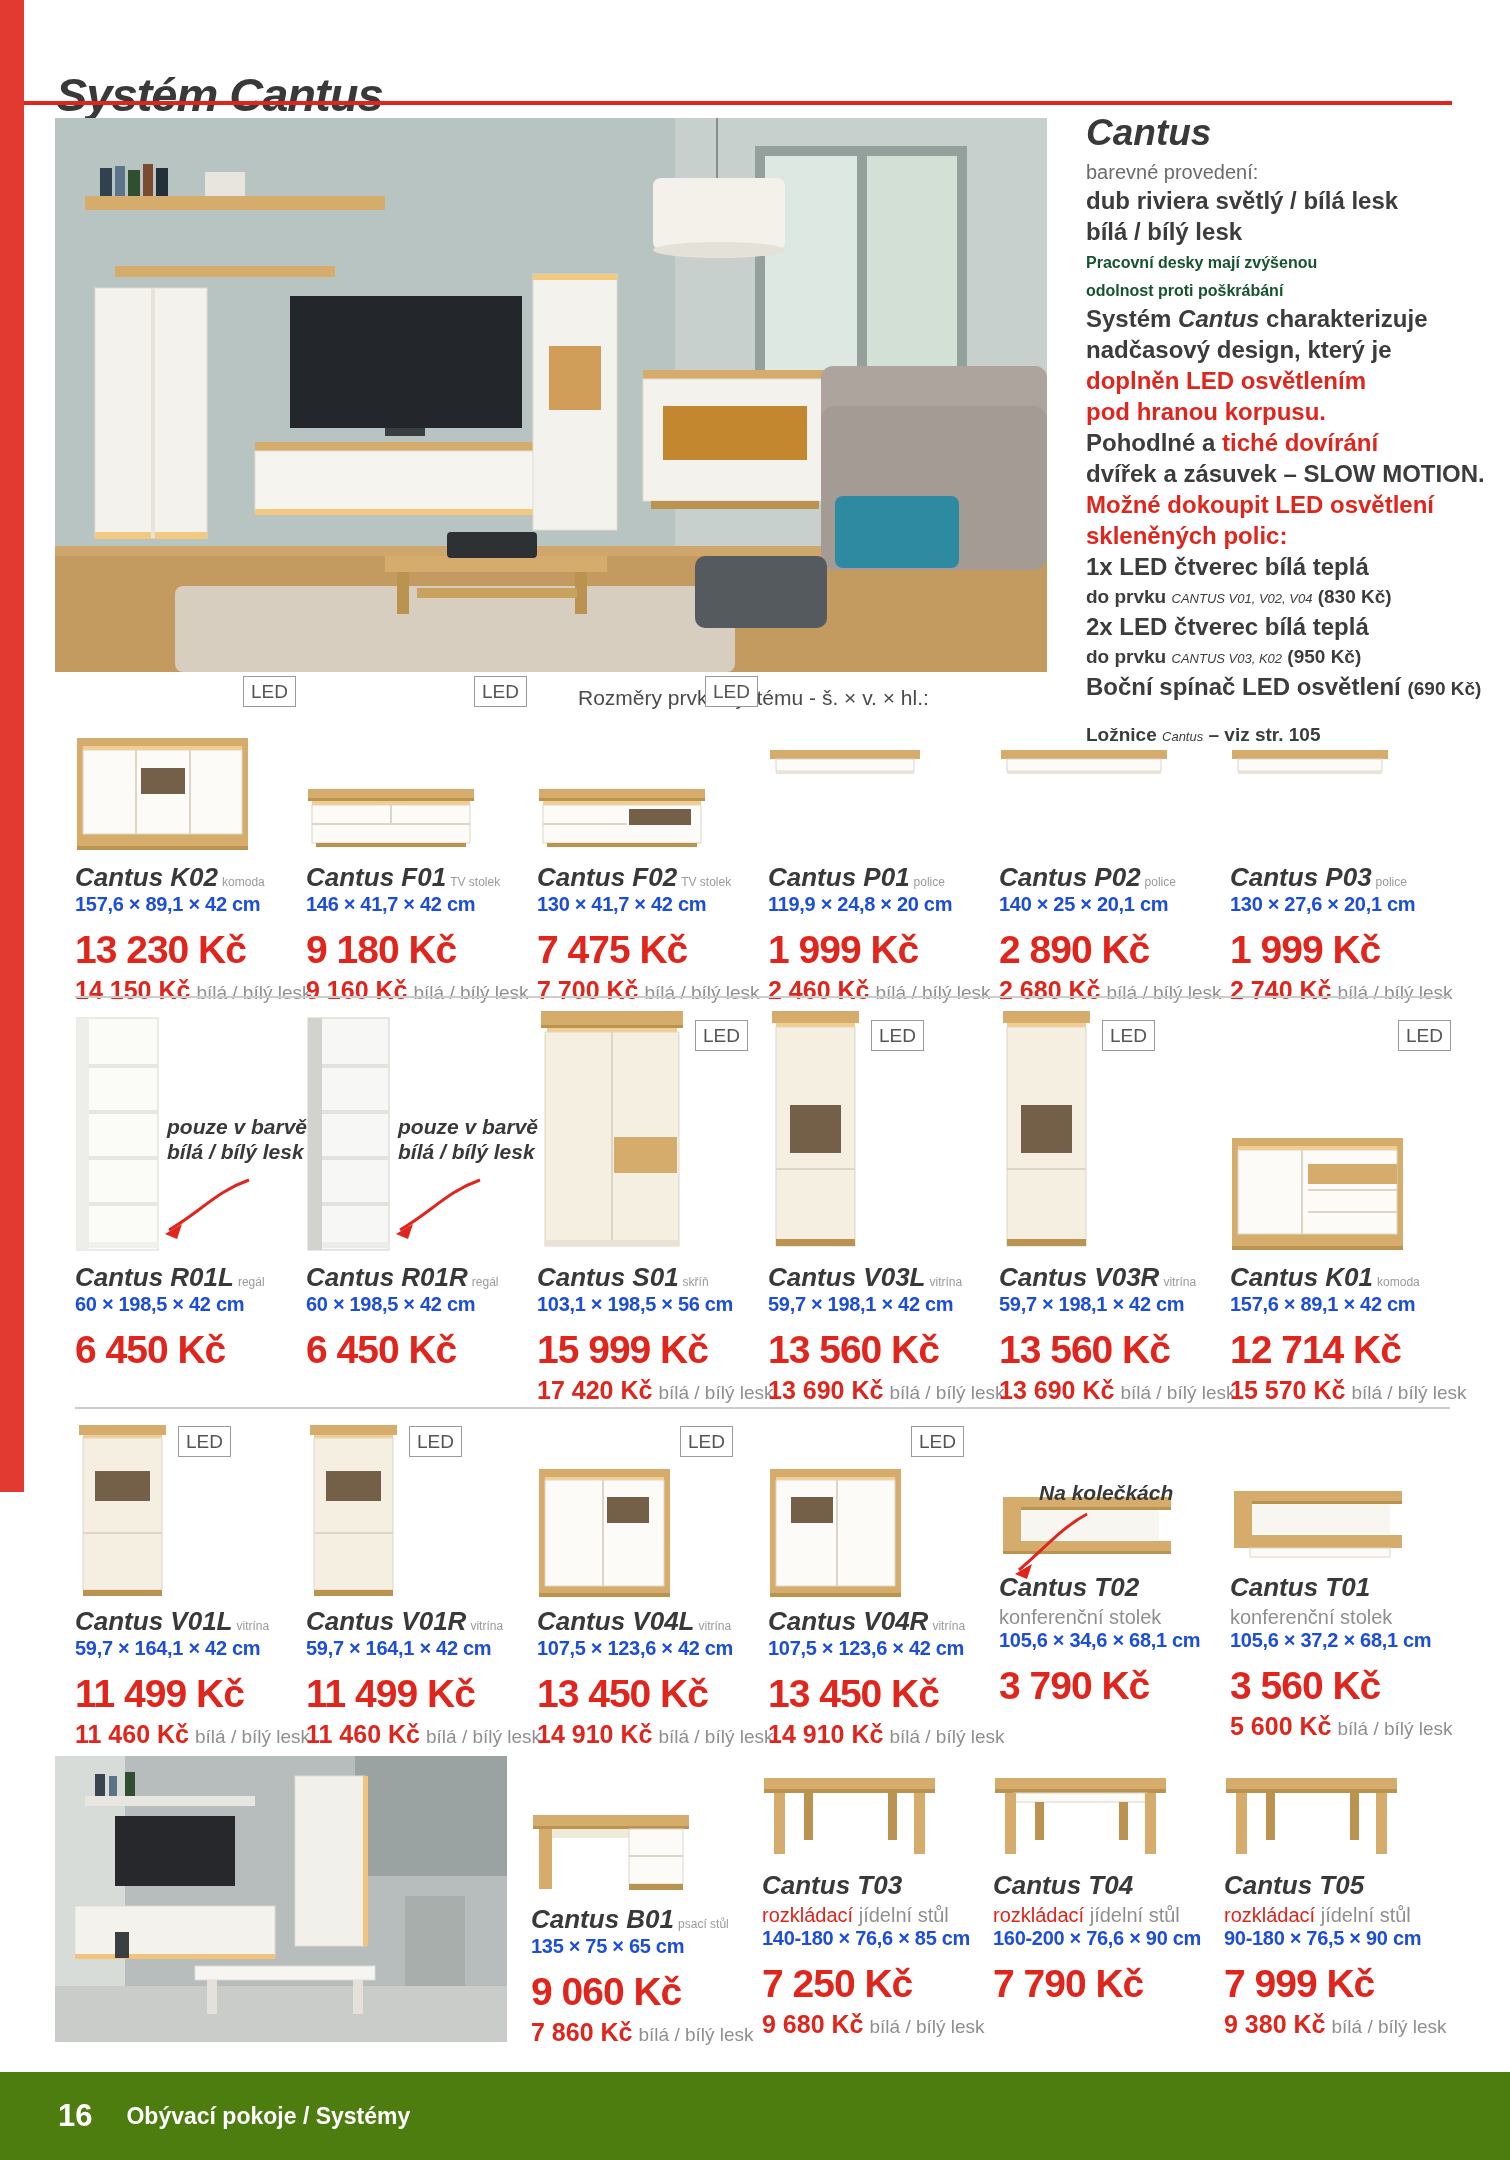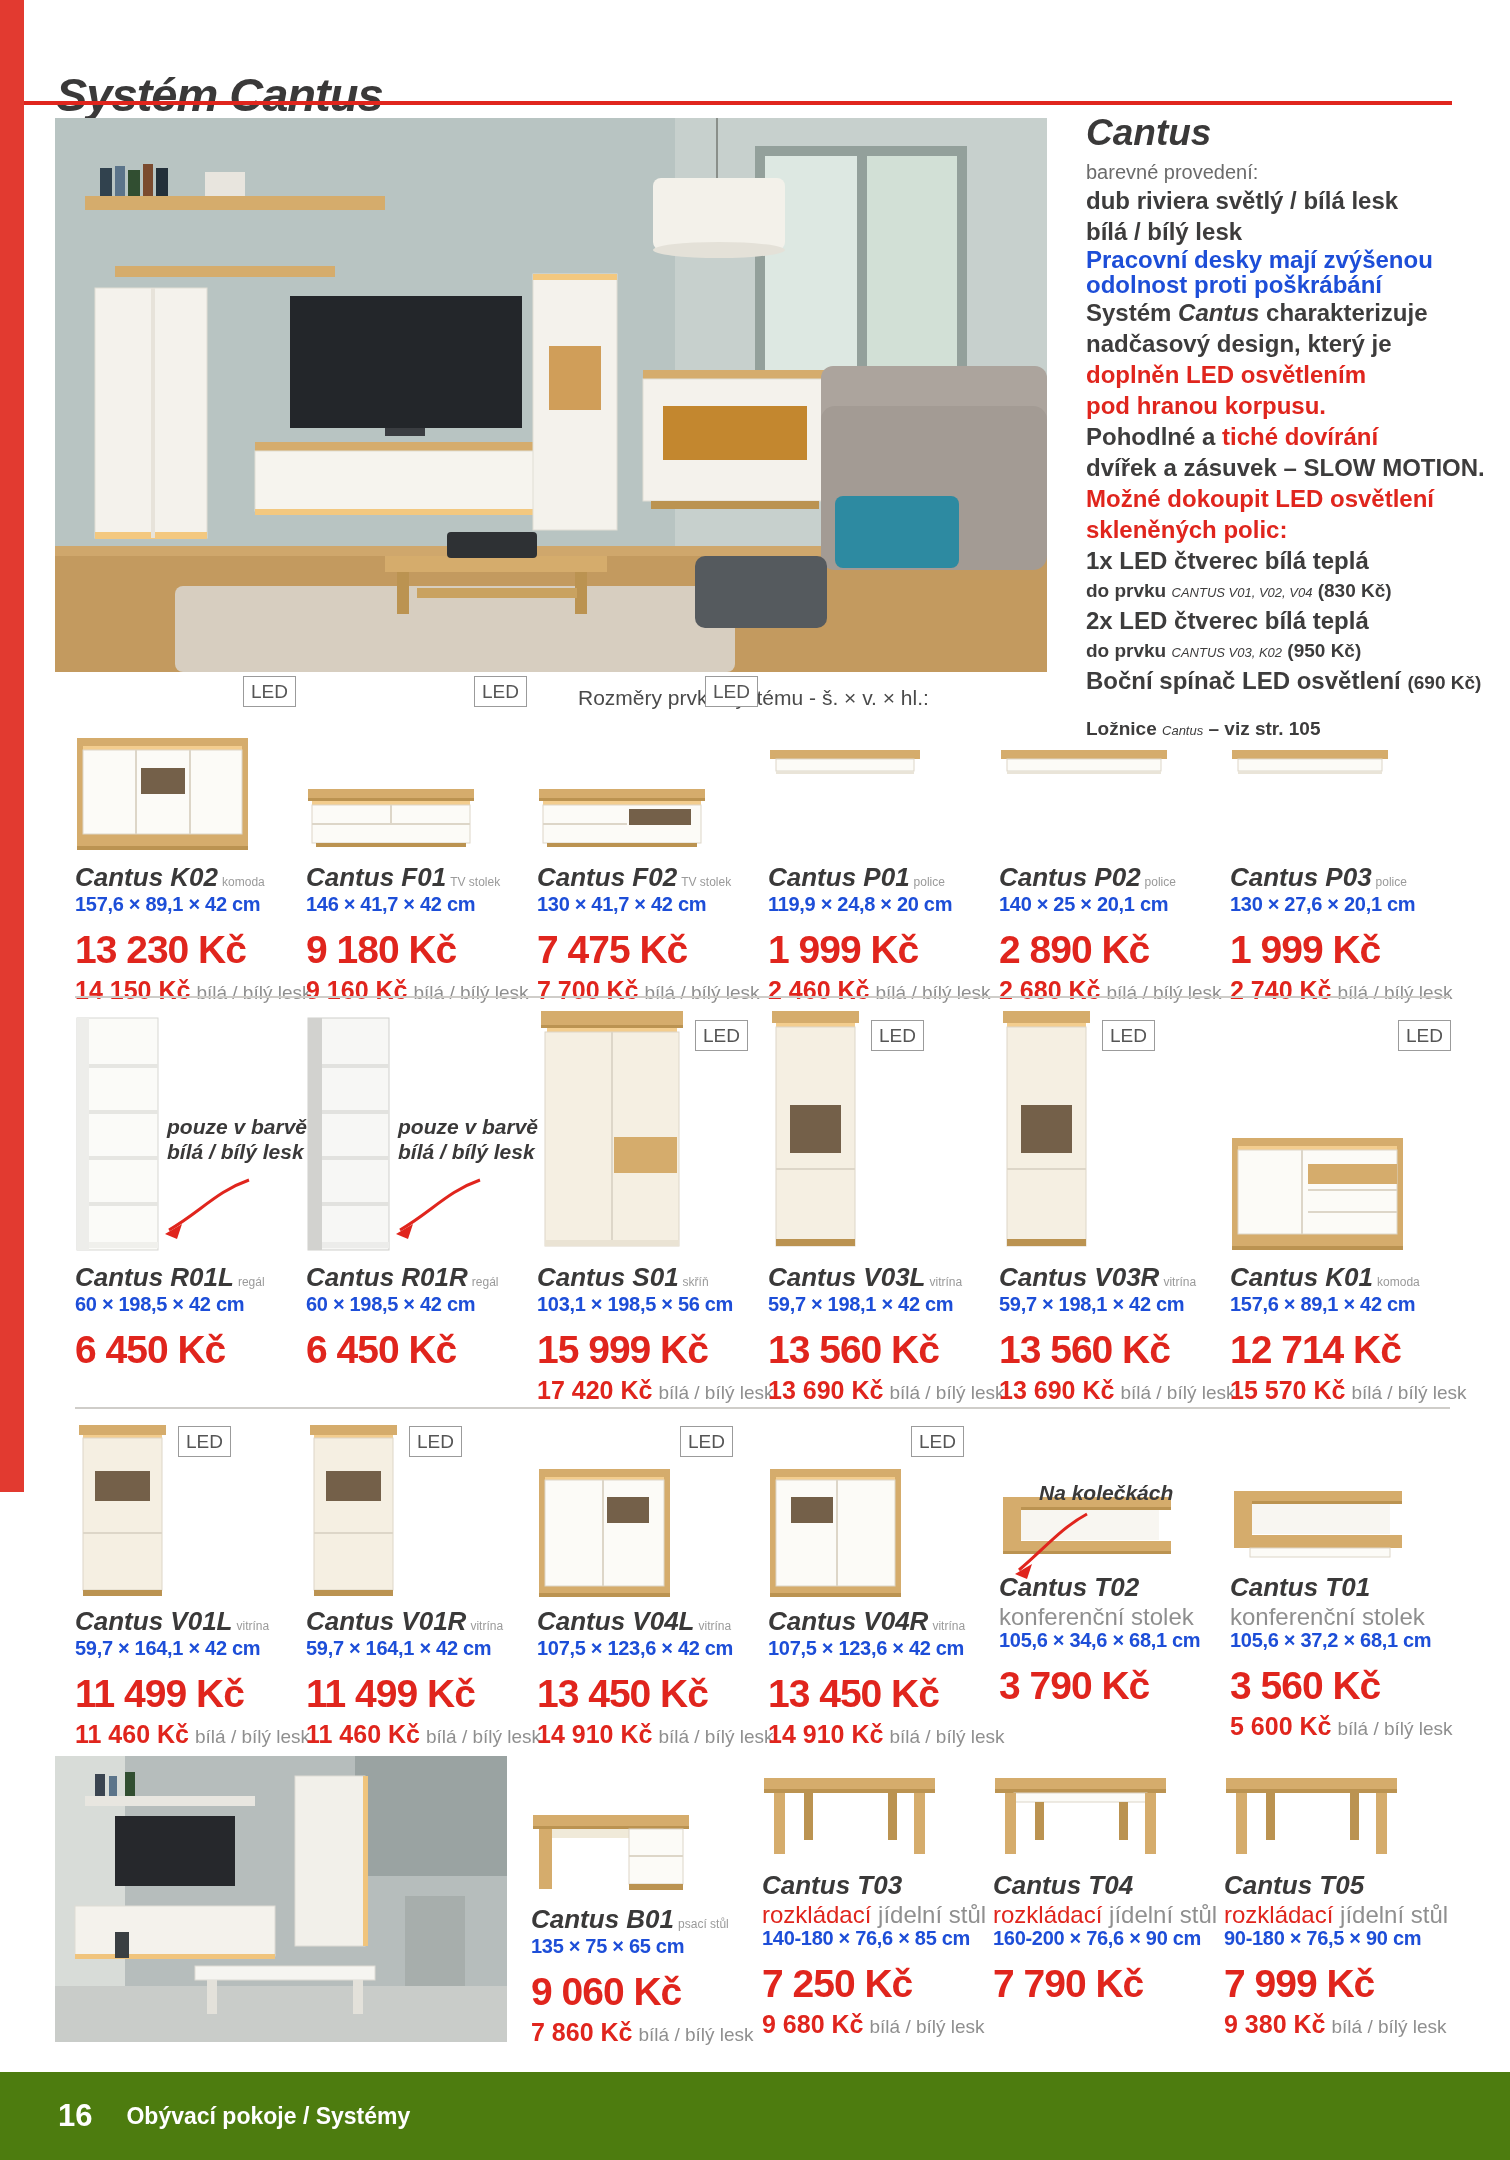--- a/index.html
+++ b/index.html
@@ -6,38 +6,38 @@
   .page{position:relative;width:1510px;height:2160px;background:#ffffff;overflow:hidden;
         font-family:"Liberation Sans","DejaVu Sans",sans-serif;color:#3d3c3c;}
   .redbar{position:absolute;left:0;top:0;width:24px;height:1492px;background:#e23a30;}
   .title{position:absolute;left:56px;top:36px;font-size:47px;font-weight:bold;font-style:italic;color:#3a3939;letter-spacing:-1px;}
   .titlerule{position:absolute;left:24px;top:101px;width:1428px;height:4px;background:#e0251d;}
   .hero{position:absolute;left:55px;top:118px;width:992px;height:554px;background:#b8c4c2;overflow:hidden;}
   .intro{position:absolute;left:1086px;top:112px;width:380px;}
   .intro h2{margin:0 0 4px 0;font-size:37px;font-weight:bold;font-style:italic;color:#3a3939;}
   .il{white-space:nowrap;line-height:31px;font-size:24px;font-weight:bold;color:#3d3c3c;}
   .il .g{font-weight:normal;font-size:20px;color:#6b6b6b;}
-  .il .n{font-weight:600;font-size:24px;color:#1d4ed8;}
+  .il .n{font-weight:600;font-size:16px;color:#14532d;}
   .il .r{color:#e0251d;}
   .il .di{font-style:italic;}
   .il .sm{font-weight:bold;font-size:19px;color:#3d3c3c;}
   .il .smi{font-weight:normal;font-style:italic;font-size:13px;color:#3d3c3c;}
   .il.lblline{line-height:26px;}
   .il.nline{line-height:25px;}
   .il.smline{line-height:25px;}
   .il.gap{margin-top:16px;}
   .dimsnote{position:absolute;left:578px;top:686px;font-size:21px;color:#4a4a4a;}
   .prow{position:absolute;left:75px;width:1390px;display:flex;}
   .card{position:relative;width:231px;flex:none;}
   .thumb{display:flex;align-items:flex-end;}
   .led{position:absolute;border:1px solid #9b9b9b;background:#fff;color:#555;font-size:19px;
        padding:4px 7px;line-height:21px;z-index:3;}
   .pname{font-size:26px;font-weight:bold;font-style:italic;color:#3a3939;margin-top:8px;white-space:nowrap;}
   .pcat{font-size:12px;font-weight:normal;font-style:normal;color:#9a9a9a;margin-left:4px;}
-  .pcatline{font-size:24px;color:#8f8f8f;line-height:24px;margin-top:2px;white-space:nowrap;}
+  .pcatline{font-size:20px;color:#8f8f8f;line-height:24px;margin-top:2px;white-space:nowrap;}
   .pcatline .rn{color:#e0251d;}
   .pdims{font-size:20px;font-weight:bold;color:#1d4ed8;white-space:nowrap;letter-spacing:-0.3px;}
   .pprice{font-size:39px;font-weight:800;color:#e0251d;margin-top:12px;letter-spacing:-1px;white-space:nowrap;}
   .palt{margin-top:4px;white-space:nowrap;}
   .paltprice{font-size:25px;font-weight:800;color:#e0251d;}
   .paltlabel{font-size:19px;color:#8f8f8f;margin-left:6px;}
   .divline{position:absolute;left:75px;width:1375px;height:2px;background:#cfcdc9;}
   .pnote{position:absolute;font-size:21px;font-weight:bold;font-style:italic;color:#3a3939;line-height:25px;z-index:2;white-space:nowrap;}
   .arrow{position:absolute;z-index:2;}
   .photo2{position:relative;width:452px;height:286px;flex:none;margin-right:24px;background:#b6bdbc;overflow:hidden;}

